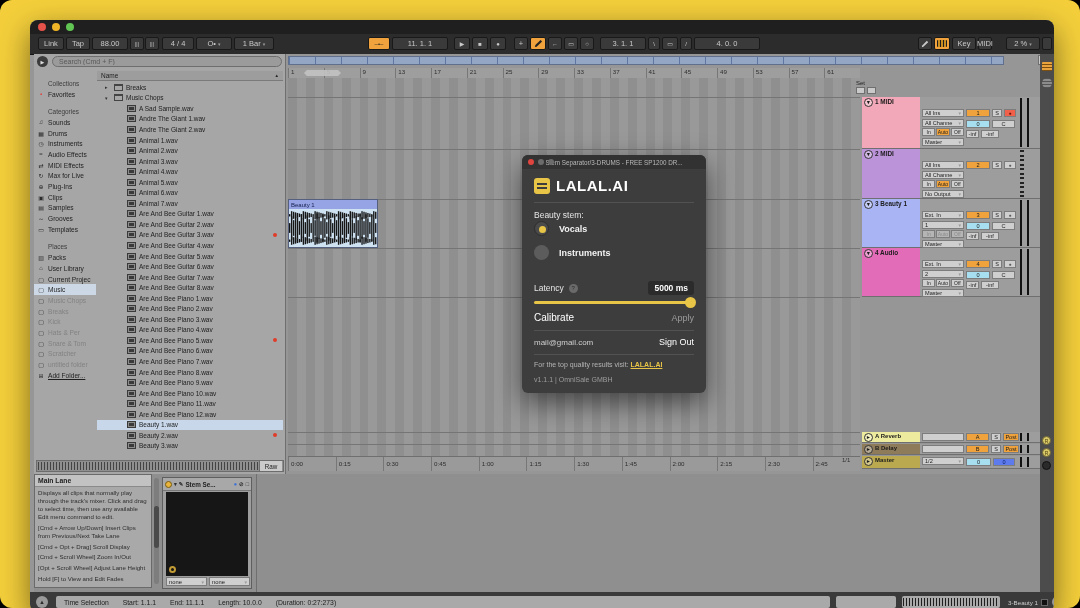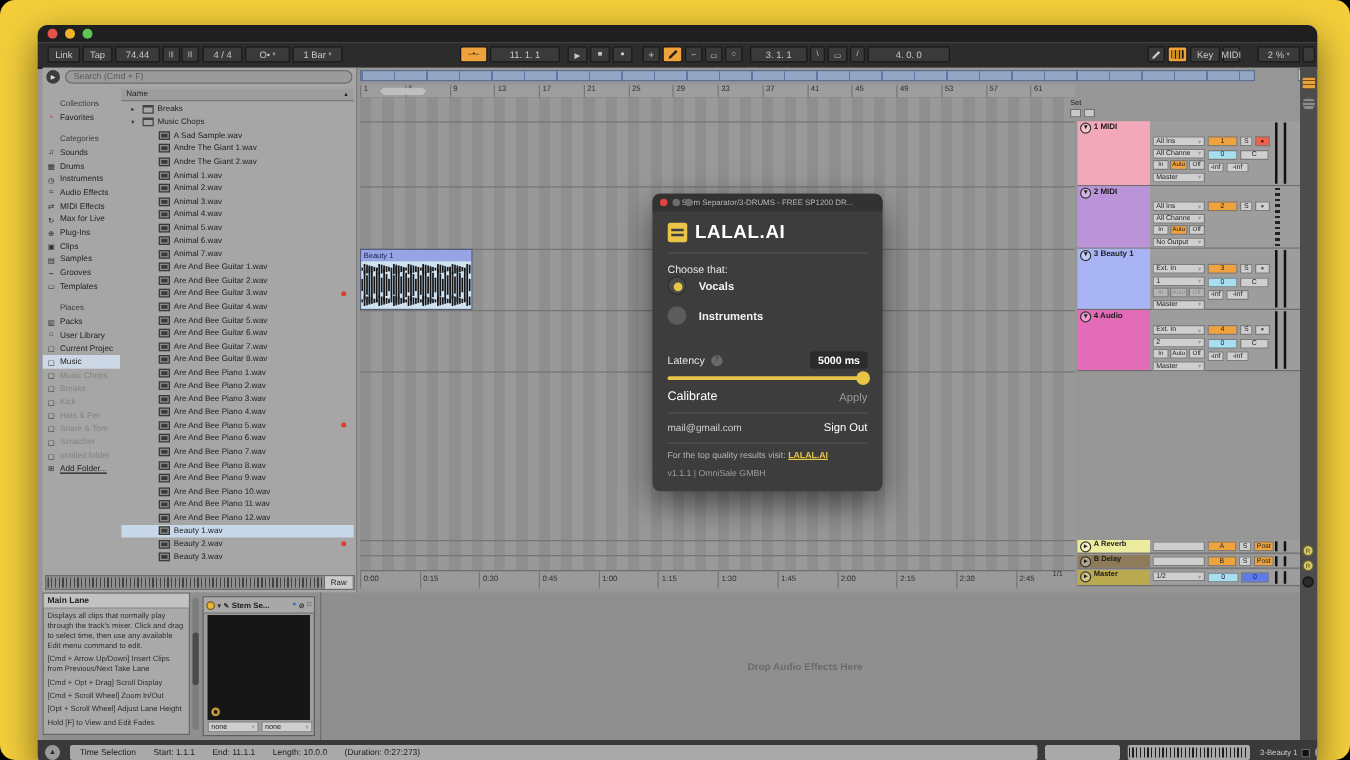--- a/index.html
+++ b/index.html
@@ -188,21 +188,21 @@
 
   <div id="titlebar">
     <div class="light" style="left:8px;background:#e5524a"></div>
     <div class="light" style="left:22px;background:#f0b429"></div>
     <div class="light" style="left:36px;background:#61c554"></div>
   </div>
 
   <div id="toolbar">
     <div class="tbtn" style="left:8px;width:26px">Link</div>
     <div class="tbtn" style="left:36px;width:24px">Tap</div>
-    <div class="tbtn" style="left:62px;width:36px">74.44</div>
+    <div class="tbtn" style="left:62px;width:36px">88.00</div>
     <div class="tbtn" style="left:100px;width:14px;font-size:5px">|||</div>
     <div class="tbtn" style="left:115px;width:14px;font-size:5px">|||</div>
     <div class="tbtn" style="left:132px;width:32px">4 / 4</div>
     <div class="tbtn" style="left:166px;width:36px">
           <span>O•</span>
           <span class="car">▾</span>
         </div>
     <div class="tbtn" style="left:204px;width:40px">
           <span>1 Bar</span>
           <span class="car">▾</span>
@@ -1025,21 +1025,20 @@
       <div class="dvdd" style="left:3px">
             <span>none</span>
             <span class="car">▾</span>
           </div>
       <div class="dvdd" style="left:46px">
             <span>none</span>
             <span class="car">▾</span>
           </div>
     </div>
     <div id="chain-div"></div>
-    <div id="drop-hint">Drop Audio Effects Here</div>
   </div>
 
   <div id="statusbar">
     <div class="stat-circ" style="left:6px">▲</div>
     <div id="stat-box">
       <span>Time Selection</span>
       <span>Start: 1.1.1</span>
       <span>End: 11.1.1</span>
       <span>Length: 10.0.0</span>
       <span>(Duration: 0:27:273)</span>
@@ -1060,21 +1059,21 @@
     <span class="plight" style="left:6px;background:#e0443e"></span>
     <span class="plight" style="left:16px;background:#6b6b6b"></span>
     <span class="plight" style="left:26px;background:#6b6b6b"></span>
     <span>Stem Separator/3-DRUMS - FREE SP1200 DR...</span>
   </div>
   <div id="brand-row">
     <span id="brand-ic"></span>
     <span id="brand-name">LALAL.AI</span>
   </div>
   <div class="pdiv" style="top:47px"></div>
-  <div id="choose-label">Choose that:</div>
+  <div id="choose-label">Beauty stem:</div>
   <div class="stem-opt" style="top:66px">
     <span class="radio sel"></span>
     <span class="stem-lab">Vocals</span>
   </div>
   <div class="stem-opt" style="top:90px">
     <span class="radio"></span>
     <span class="stem-lab">Instruments</span>
   </div>
   <div id="latency-row">
     <span id="latency-label">Latency</span>

